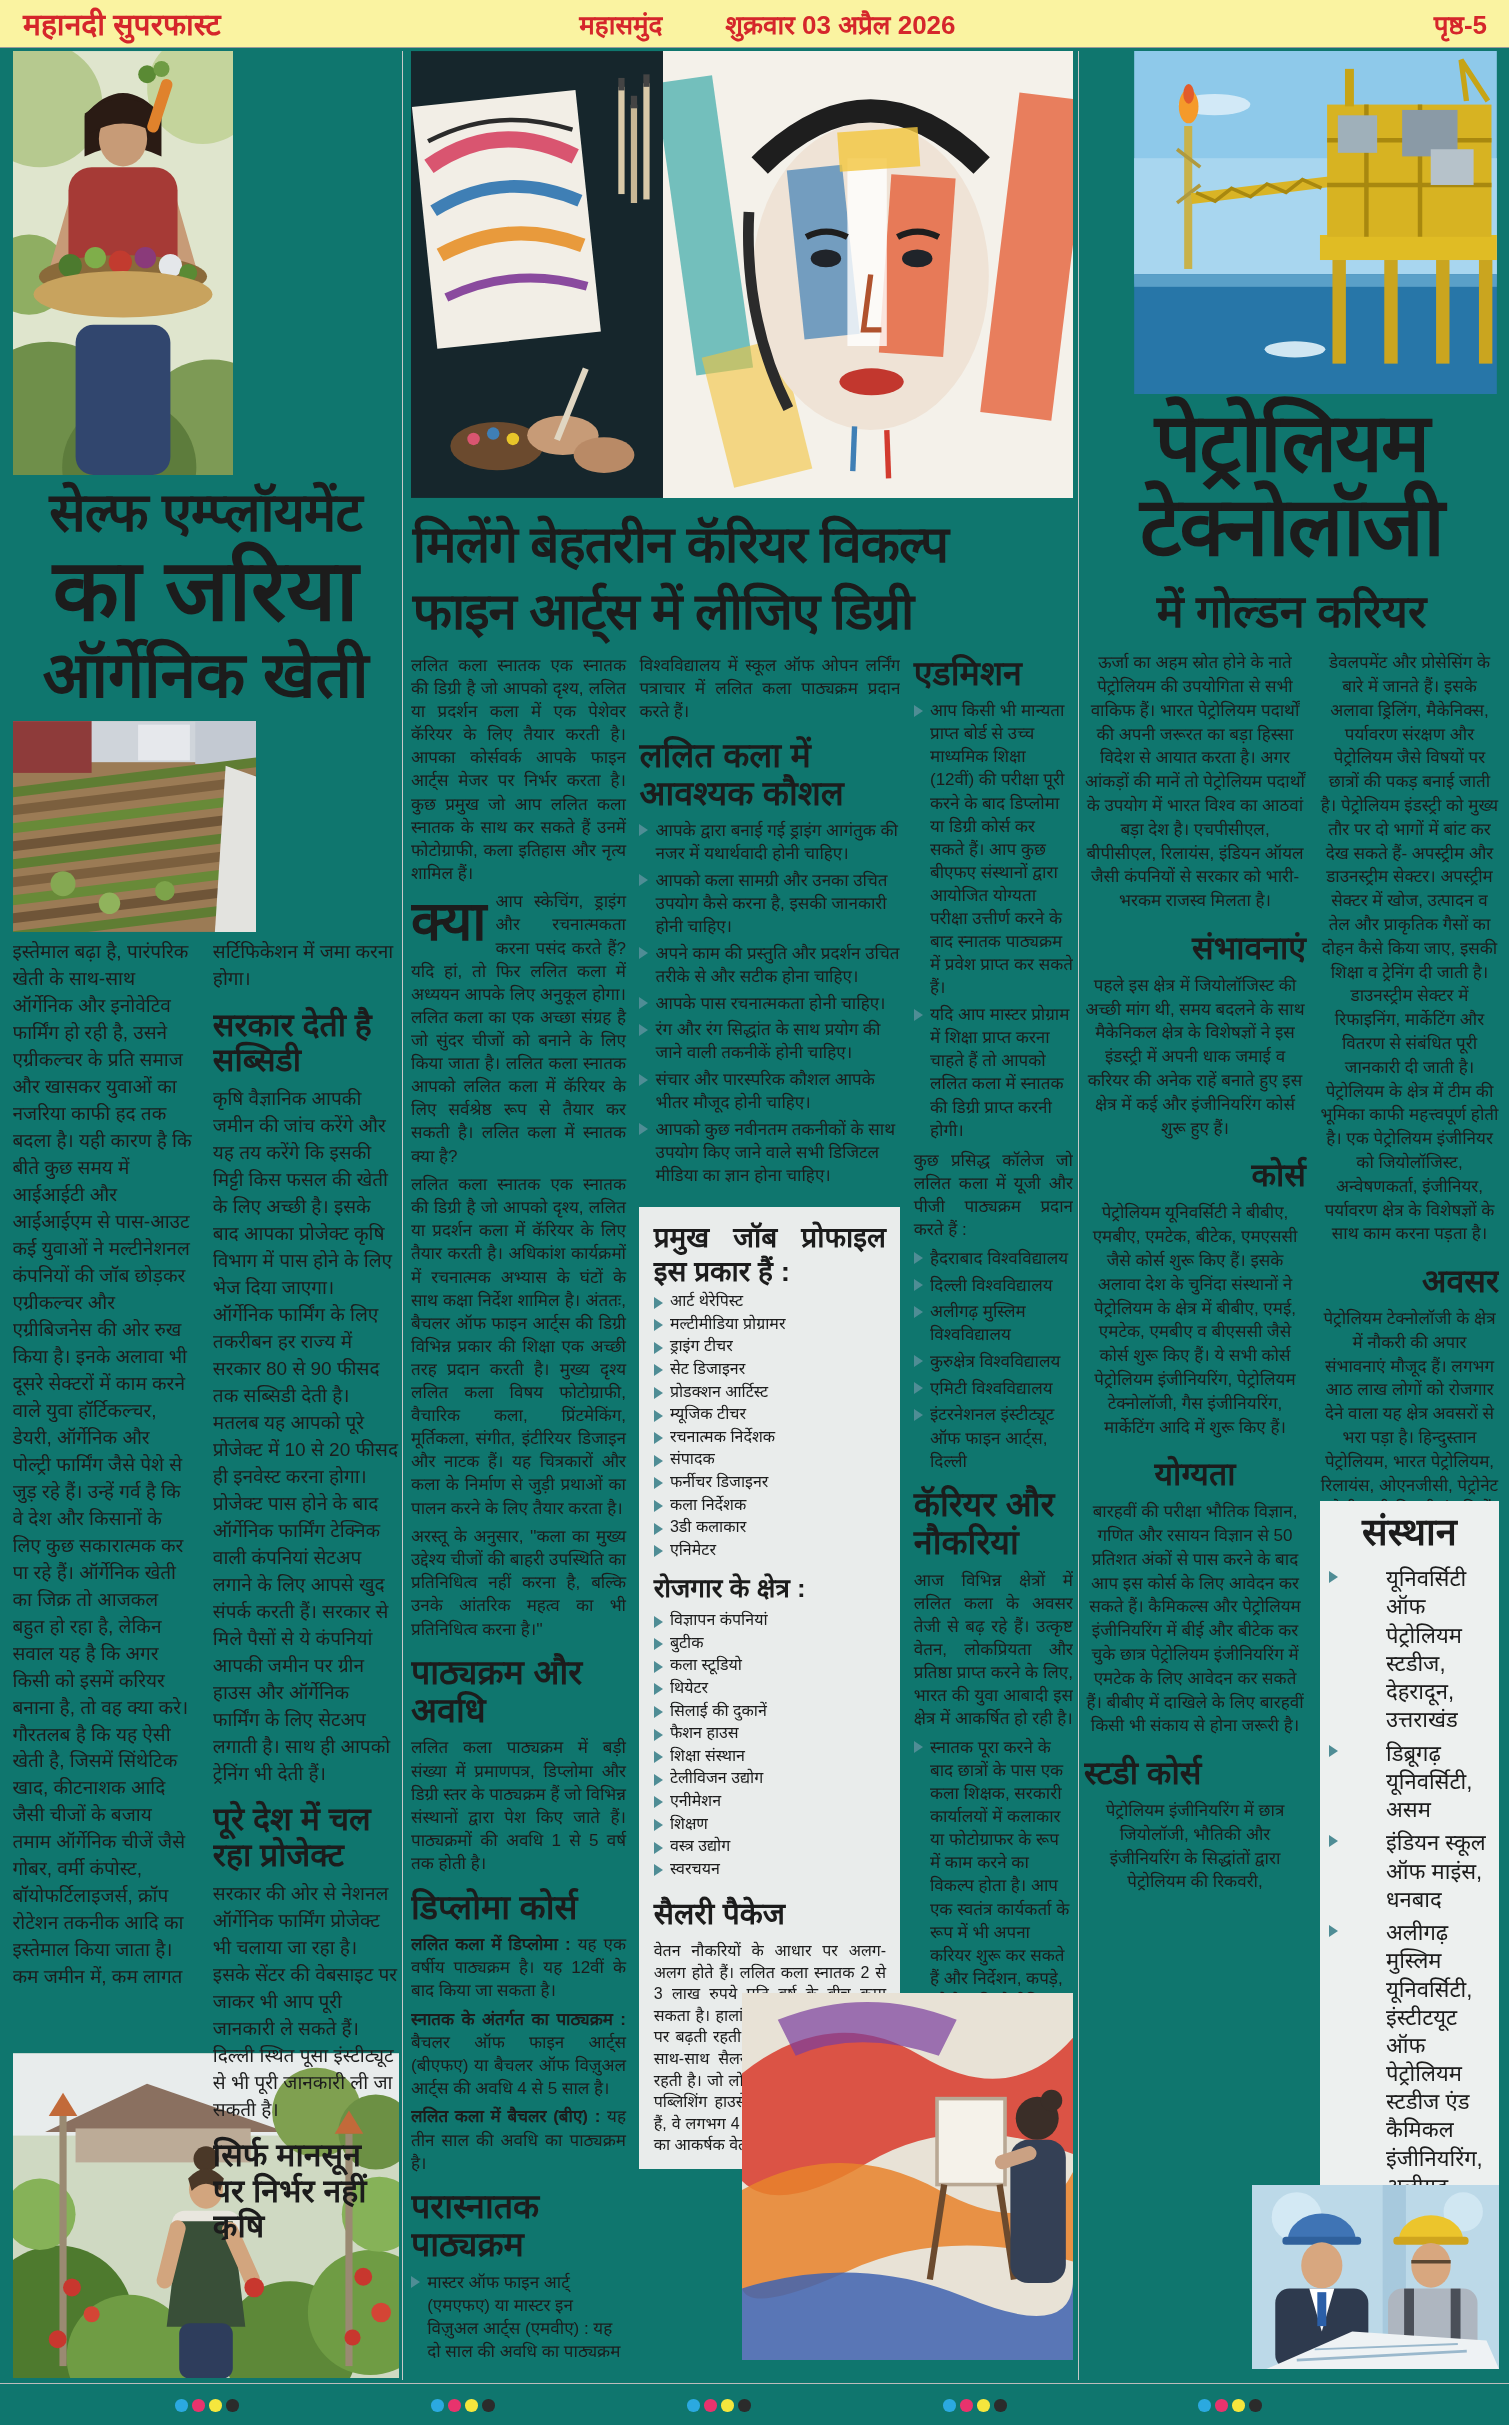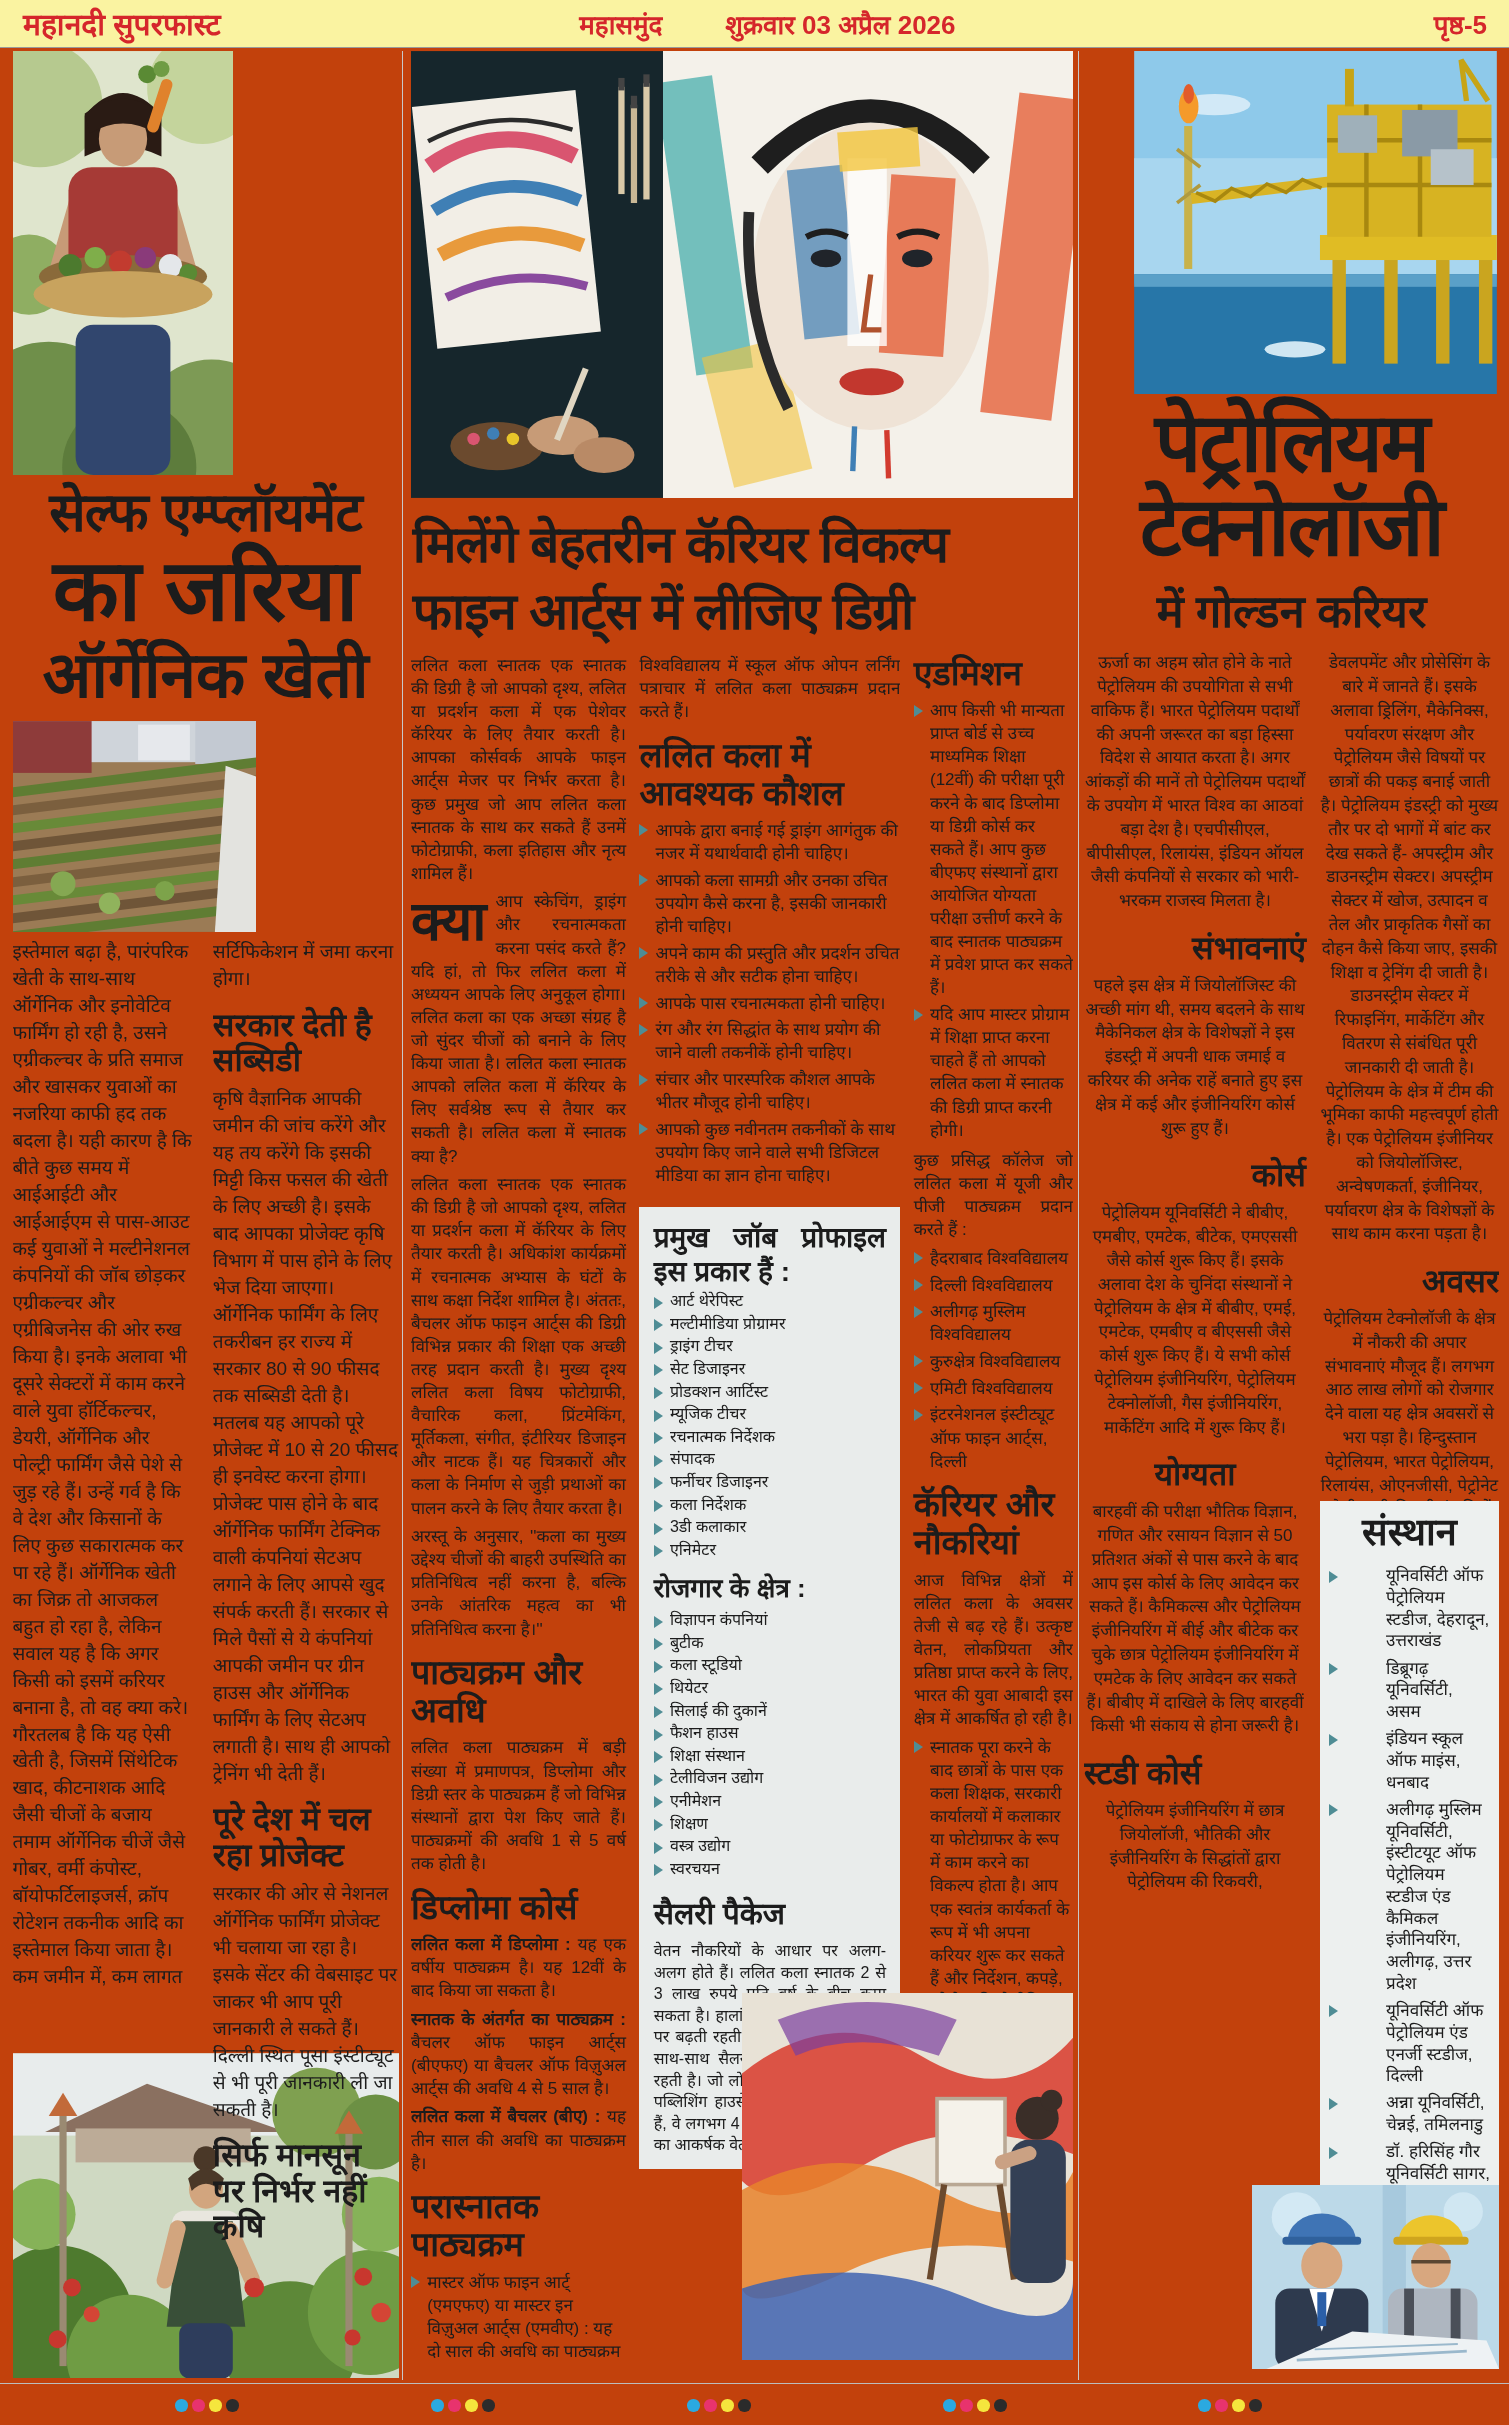--- a/index.html
+++ b/index.html
@@ -1,16 +1,16 @@
 <!DOCTYPE html>
 <html style="font-size:14.3px"><head>
 <meta charset="utf-8">
 <style>
   html,body{margin:0;padding:0;background:#9a9a9a;}
-  .page{position:relative;width:1510px;height:2426px;background:#c2410c;margin:0 auto;
+  .page{position:relative;width:1510px;height:2426px;background:#0f766e;margin:0 auto;
         font-family:"Liberation Sans","DejaVu Sans",sans-serif;color:#1c1c1c;overflow:hidden;
         box-shadow:0 0 7.2px rgba(0,0,0,.4);}
   
   .masthead{position:absolute;left:0;top:0;width:1510px;height:48px;background:#FAF3A1;
         border-bottom:1.8px solid #9a9a9a;display:flex;align-items:center;box-sizing:border-box;padding:0 23px;}
   .masthead .mt{font-size:30px;font-weight:bold;color:#D5262B;}
   .masthead .mc{font-size:26px;font-weight:bold;color:#D5262B;}
   .mh-sp1{flex:1.2;} .mh-sp2{width:63px;} .mh-sp3{flex:1.6;}
   
   .vrule{position:absolute;top:51px;width:0.9px;height:2329px;background:#c8c8c8;}
@@ -61,21 +61,21 @@
   .r-h3{font-size:45px;margin-top:19px;line-height:1.1;}
   .r-cols{display:flex;gap:14.3px;margin-top:14.3px;height:1718px;overflow:hidden;position:relative;}
   .r-c1{width:222px;font-size:17px;line-height:1.4;text-align:center;}
   .r-c2t{position:absolute;left:236px;top:0;width:179px;height:850px;overflow:hidden;
          font-size:17px;line-height:1.4;text-align:center;}
   .r-h{font-size:32px;font-weight:bold;margin:12.5px 0 3.6px;}
   .al-r{text-align:right;} .al-c{text-align:center;} .al-l{text-align:left;}
   .instbox{position:absolute;left:236px;top:850px;width:179px;background:#EDF0EF;
            padding:3px 9px;box-sizing:border-box;}
   .inst-h{font-size:38px;font-weight:bold;text-align:center;margin-bottom:9px;}
-  .instbox .li{font-size:17px;line-height:1.28;margin:5.4px 0;gap:48px;}
+  .instbox .li{font-size:22px;line-height:1.28;margin:5.4px 0;gap:48px;}
   .photo-eng{position:absolute;left:168px;top:1534px;width:247px;height:184px;z-index:2;}
   
   .regrow{position:absolute;left:0;top:2399px;width:1510px;height:16px;}
   .reggroup{position:absolute;top:0;display:flex;gap:4.5px;}
   .regdot{width:12.5px;height:12.5px;border-radius:50%;}
   p{margin:0 0 5.4px 0;}
 </style>
 </head>
 <body>
 

